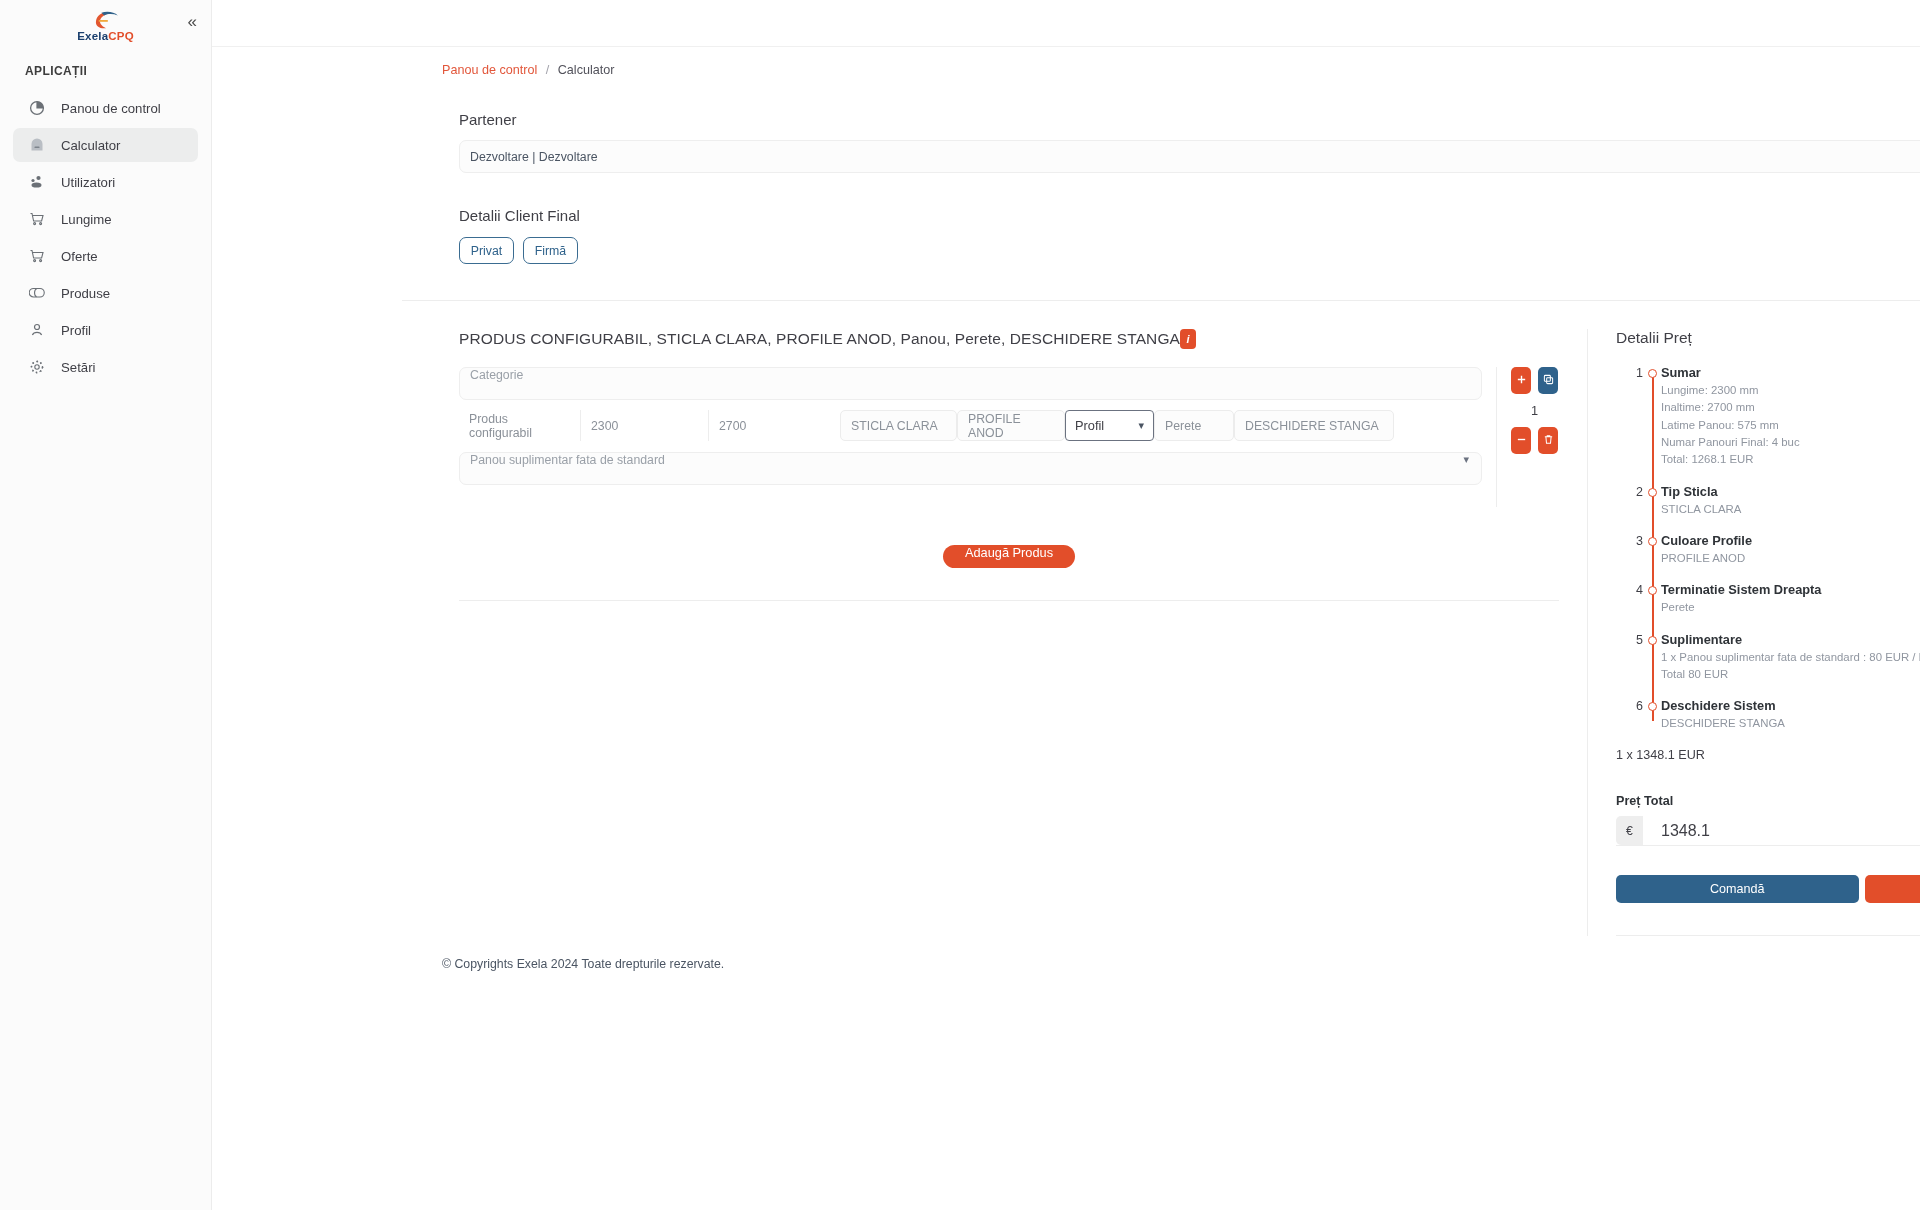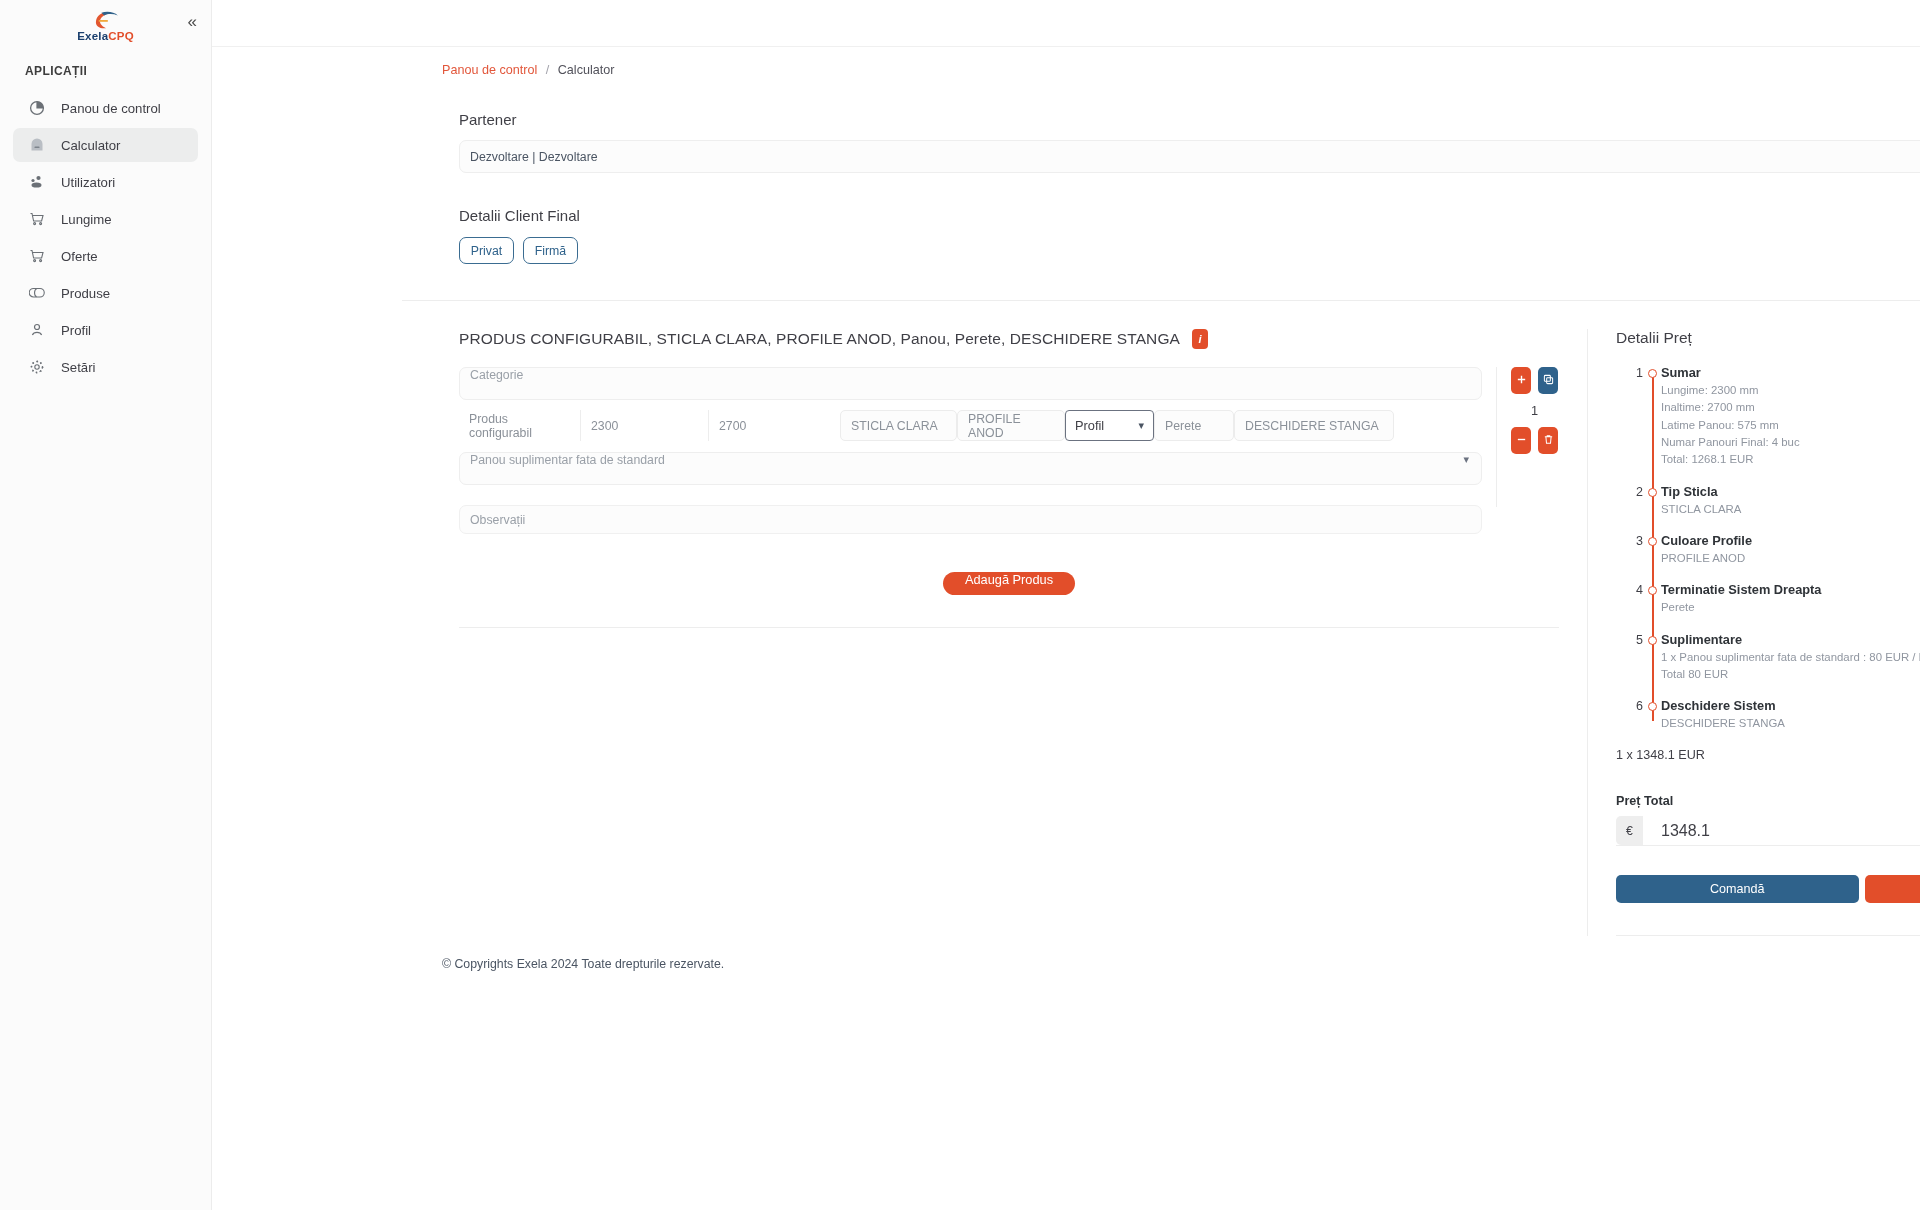--- a/index.html
+++ b/index.html
@@ -103,21 +103,21 @@
 
   .hr-full {
     margin: 36px 0 0 -57px;
     width: 1735px; height: 1px; background: #ededed;
   }
 
   
   .prod-area { display: flex; margin-top: 28px; }
   .prod-left { width: 1100px; position: relative; }
 
-  .prod-title-row { display: flex; align-items: center; gap: 12px; }
+  .prod-title-row { display: flex; align-items: center; }
   .prod-title {
     font-size: 15.5px; color: #3f3f46; letter-spacing: .1px;
   }
   .info-btn {
     width: 16px; height: 20px; border-radius: 4px;
     background: #e24e2a; color: #fff;
     display: flex; align-items: center; justify-content: center;
     font-size: 11px; cursor: pointer;
     font-style: italic; font-weight: bold;
   }
@@ -434,23 +434,20 @@
               </div>
               <div class="cell-boxed" style="width:80px">Perete</div>
               <div class="cell-boxed" style="width:160px">DESCHIDERE STANGA</div>
             </div>
 
             <div class="sup-select">
               <span>Panou suplimentar fata de standard</span>
               <span class="chev">▾</span>
             </div>
 
-            <div class="obs">
-              <span>Observații</span>
-            </div>
           </div>
 
           <div class="qty-col">
             <div class="qty-grid">
               <button class="sq-btn sq-red">
                 <span>
                   <svg viewBox="0 0 12 12" stroke="#fff" stroke-width="1.5">
                       <path d="M6 2 V10 M2 6 H10"></path>
                     </svg>
                 </span>

